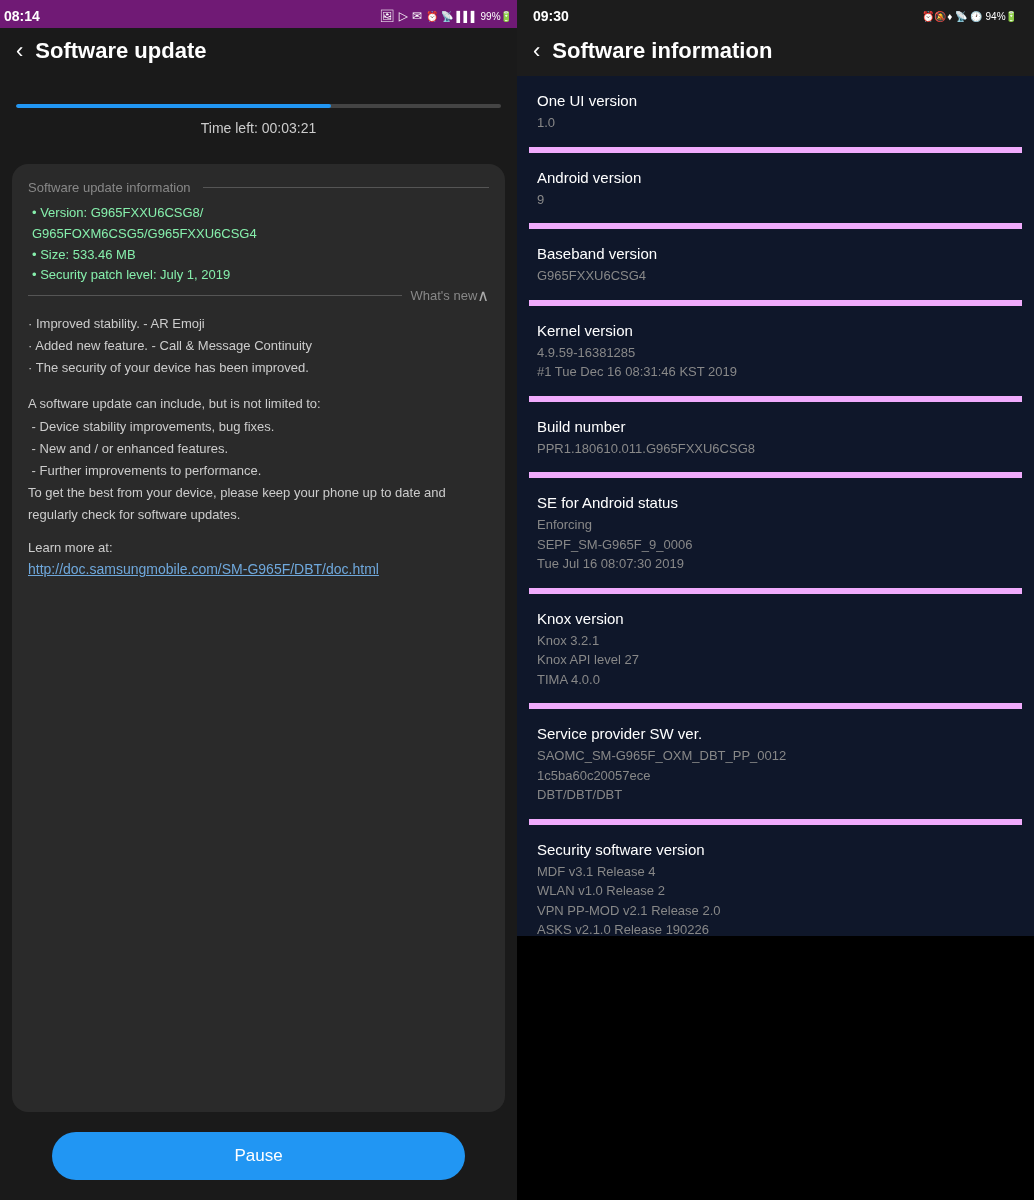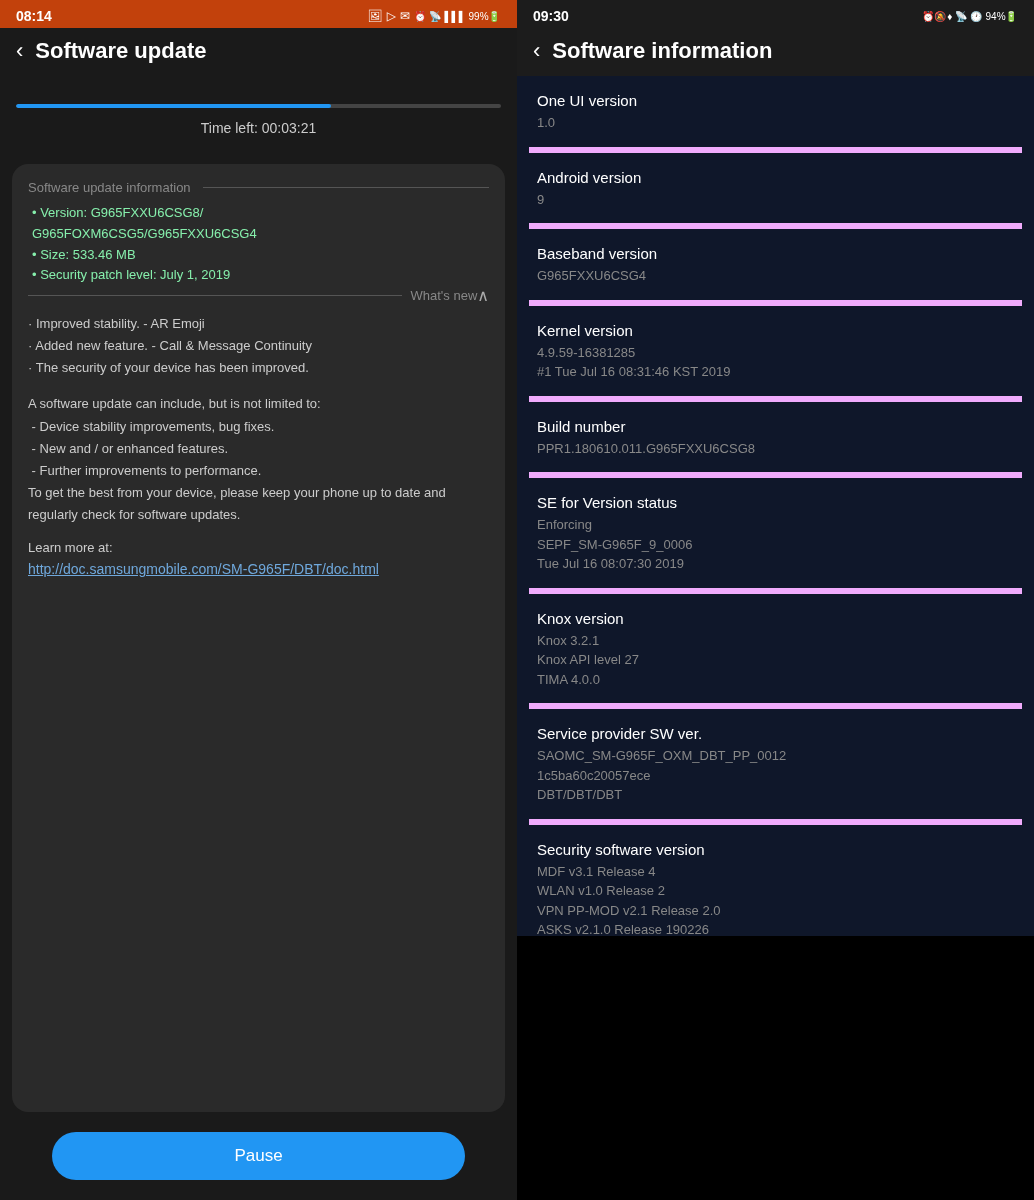--- a/index.html
+++ b/index.html
@@ -20,22 +20,22 @@
       display: flex;
       flex-direction: column;
       position: relative;
       overflow: hidden;
     }
 
     .status-bar-left {
       display: flex;
       justify-content: space-between;
       align-items: center;
-      padding: 8px 16px 4px;
-      background: #c2410c;
+      padding: 8px 4px 4px;
+      background: #701a75;
     }
     .status-time {
       color: #fff;
       font-size: 14px;
       font-weight: 600;
     }
     .status-icons {
       color: #fff;
       font-size: 12px;
       display: flex;
@@ -332,28 +332,28 @@
         <div class="info-item-label">Android version</div>
         <div class="info-item-value" style="white-space: pre-line;">9</div>
       </div>
       <div class="info-item">
         <div class="info-item-label">Baseband version</div>
         <div class="info-item-value" style="white-space: pre-line;">G965FXXU6CSG4</div>
       </div>
       <div class="info-item">
         <div class="info-item-label">Kernel version</div>
         <div class="info-item-value" style="white-space: pre-line;">4.9.59-16381285
-#1 Tue Jul 16 08:31:46 KST 2019</div>
+#1 Tue Dec 16 08:31:46 KST 2019</div>
       </div>
       <div class="info-item">
         <div class="info-item-label">Build number</div>
         <div class="info-item-value" style="white-space: pre-line;">PPR1.180610.011.G965FXXU6CSG8</div>
       </div>
       <div class="info-item">
-        <div class="info-item-label">SE for Version status</div>
+        <div class="info-item-label">SE for Android status</div>
         <div class="info-item-value" style="white-space: pre-line;">Enforcing
 SEPF_SM-G965F_9_0006
 Tue Jul 16 08:07:30 2019</div>
       </div>
       <div class="info-item">
         <div class="info-item-label">Knox version</div>
         <div class="info-item-value" style="white-space: pre-line;">Knox 3.2.1
 Knox API level 27
 TIMA 4.0.0</div>
       </div>

